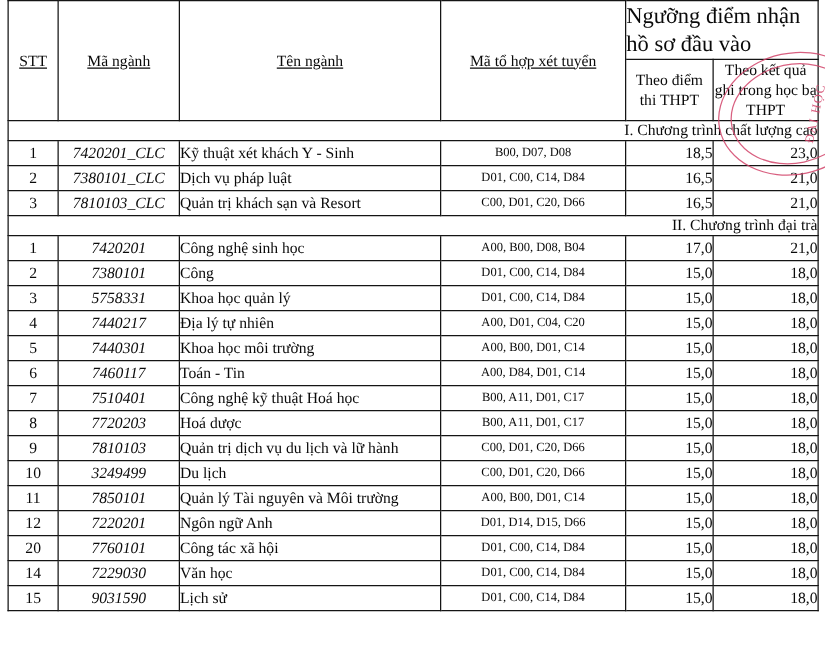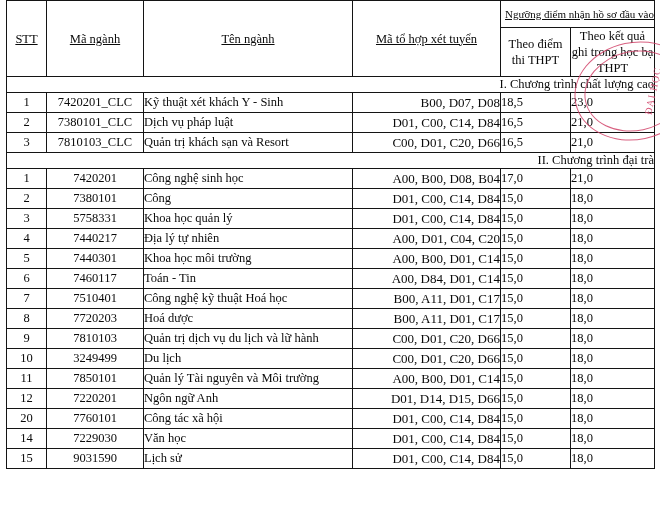--- a/index.html
+++ b/index.html
@@ -36,26 +36,25 @@
   }
   
   col.c-stt    { width: 40px; }
   col.c-ma     { width: 97px; }
   col.c-ten    { width: 209px; }
   col.c-to     { width: 148px; }
   col.c-thpt   { width: 70px; }
   col.c-hb     { width: 84px; }
 
   .hdr-group {
-    text-align: right;
-    font-size: 11px;
+    text-align: left;
+    font-size: 18px;
     line-height: 1.28;
     padding: 3px 6px 4px 6px;
     height: 26px;
-    text-decoration: underline;
   }
   .hdr-cell {
     text-align: center;
     font-size: 12.5px;
     line-height: 1.28;
     padding: 4px 3px;
     text-decoration: underline;
   }
   .hdr-sub {
     text-align: center;
@@ -72,33 +71,34 @@
   .cell-stt {
     text-align: center;
     font-size: 12.5px;
     padding: 2px 0;
     height: 19px;
   }
   .cell-ma {
     text-align: center;
     font-size: 12.5px;
     padding: 2px 0;
+    font-style: italic;
   }
   .cell-ten {
     text-align: left;
     font-size: 12.5px;
     padding: 2px 0 2px 6px;
   }
   .cell-to {
+    text-align: center;
+    font-size: 10px;
+    padding: 2px 0 2px 6px;
+  }
+  .cell-num {
     text-align: right;
-    font-size: 13px;
-    padding: 2px 0 2px 6px;
-  }
-  .cell-num {
-    text-align: left;
     font-size: 12.5px;
     padding: 2px 0;
   }
   
   .stamp {
     position: absolute;
     right: -36px;
     top: 42px;
     width: 120px;
     height: 96px;

